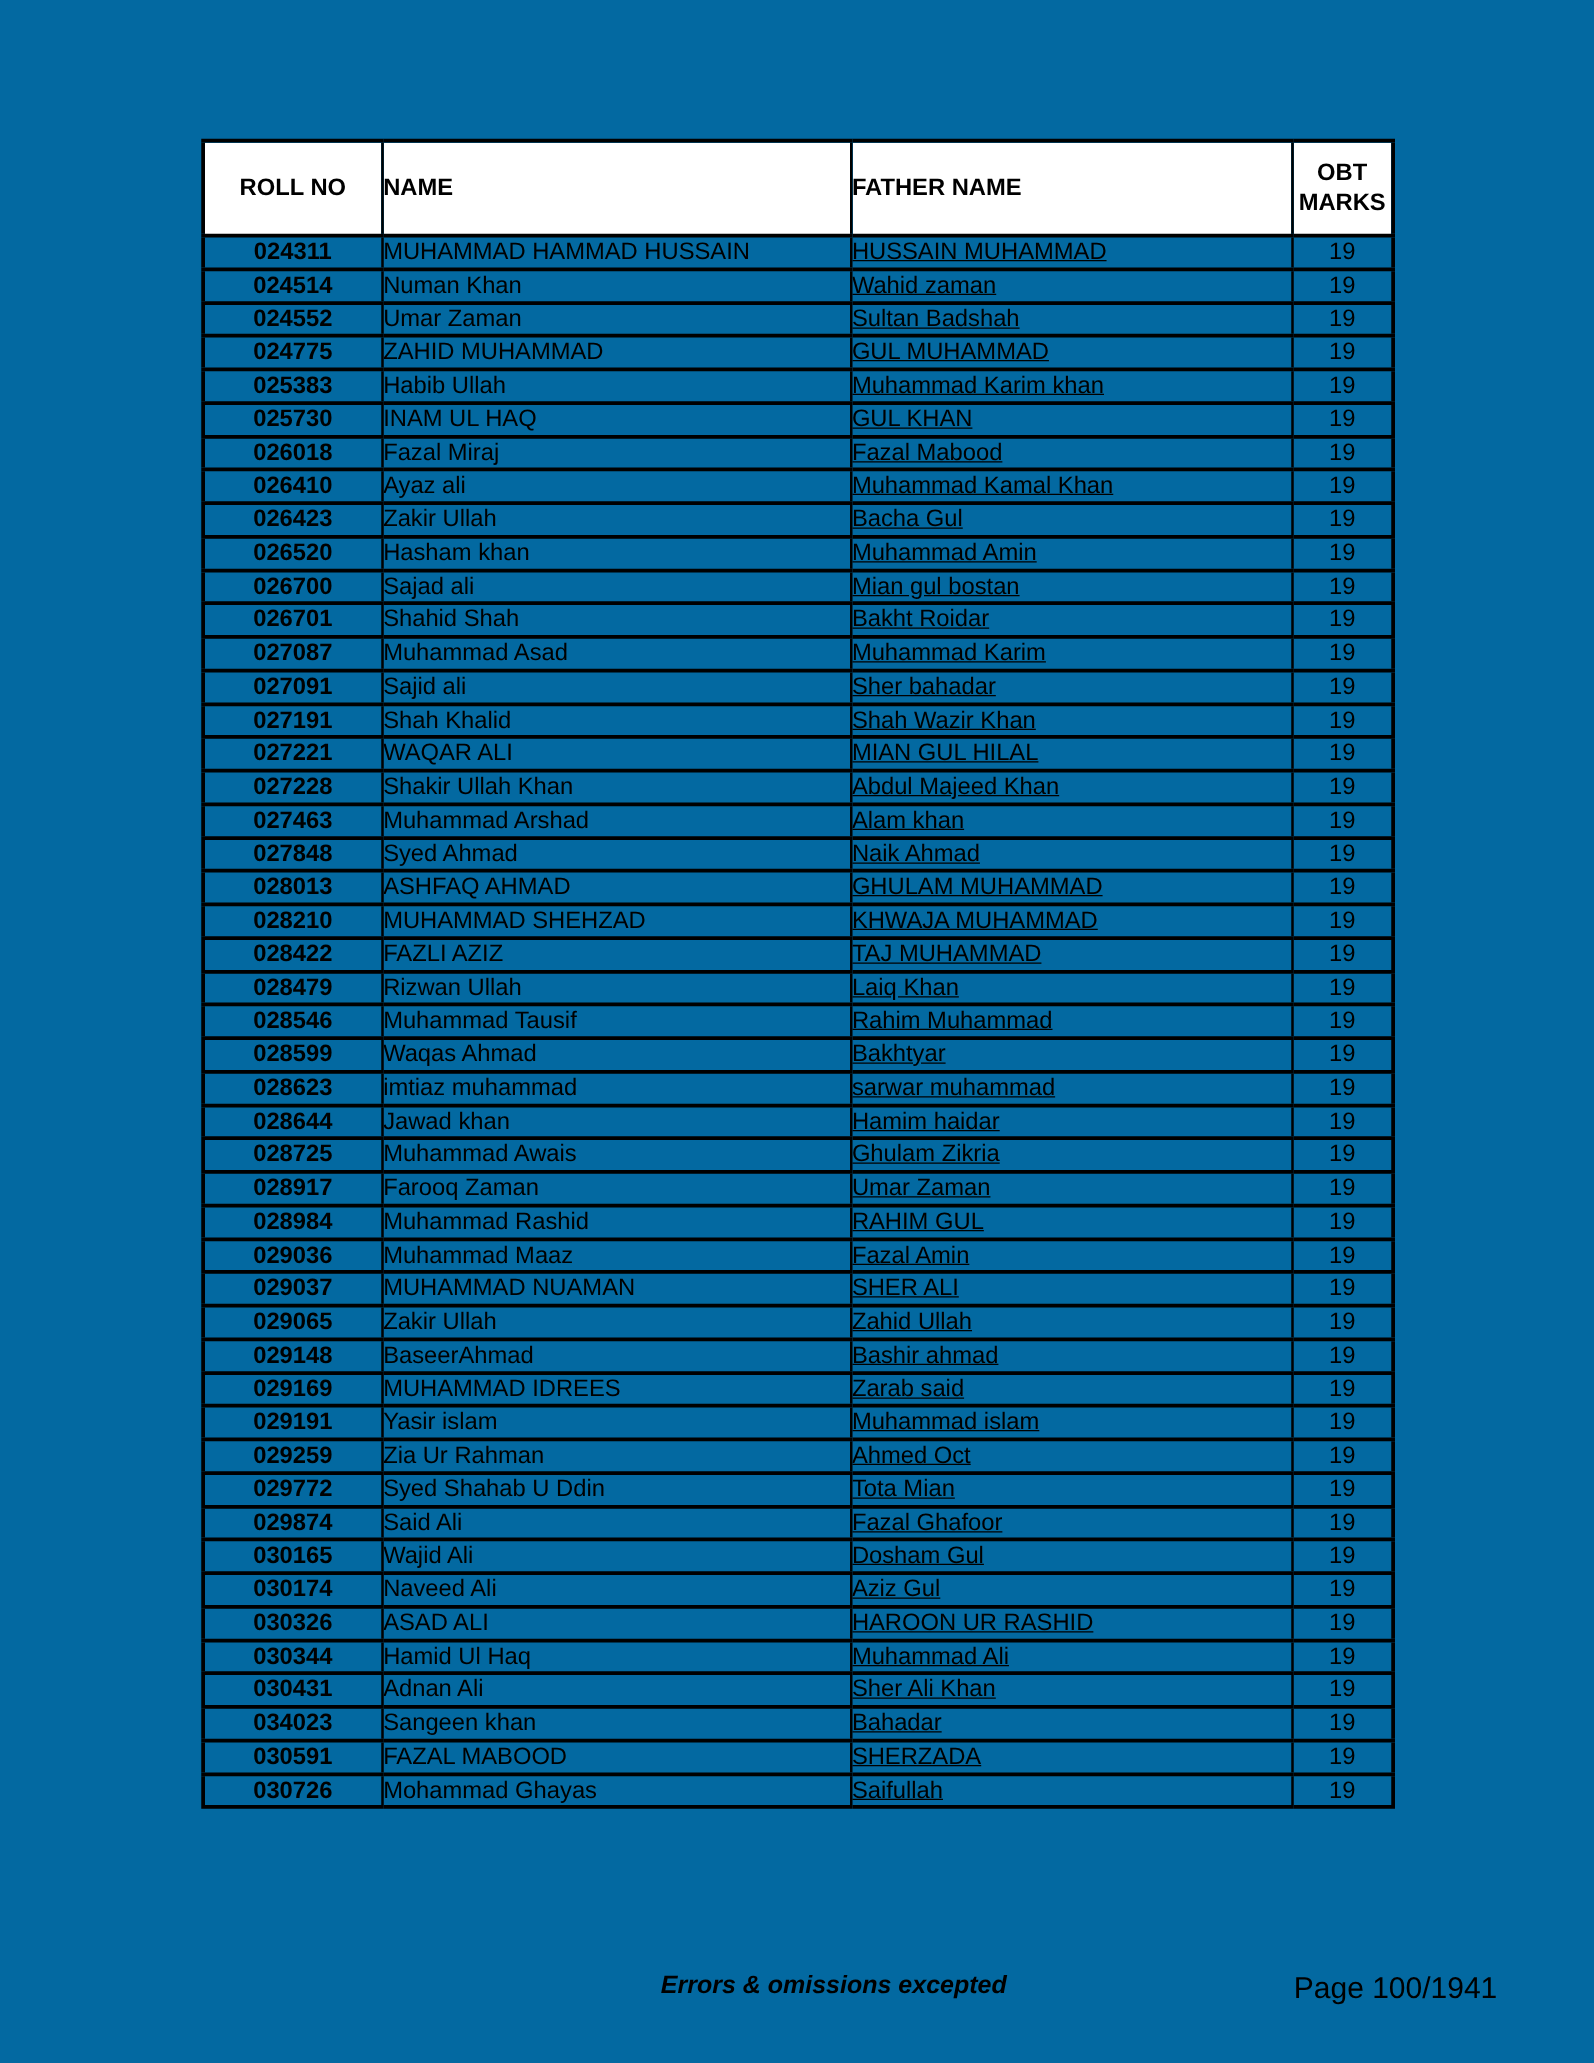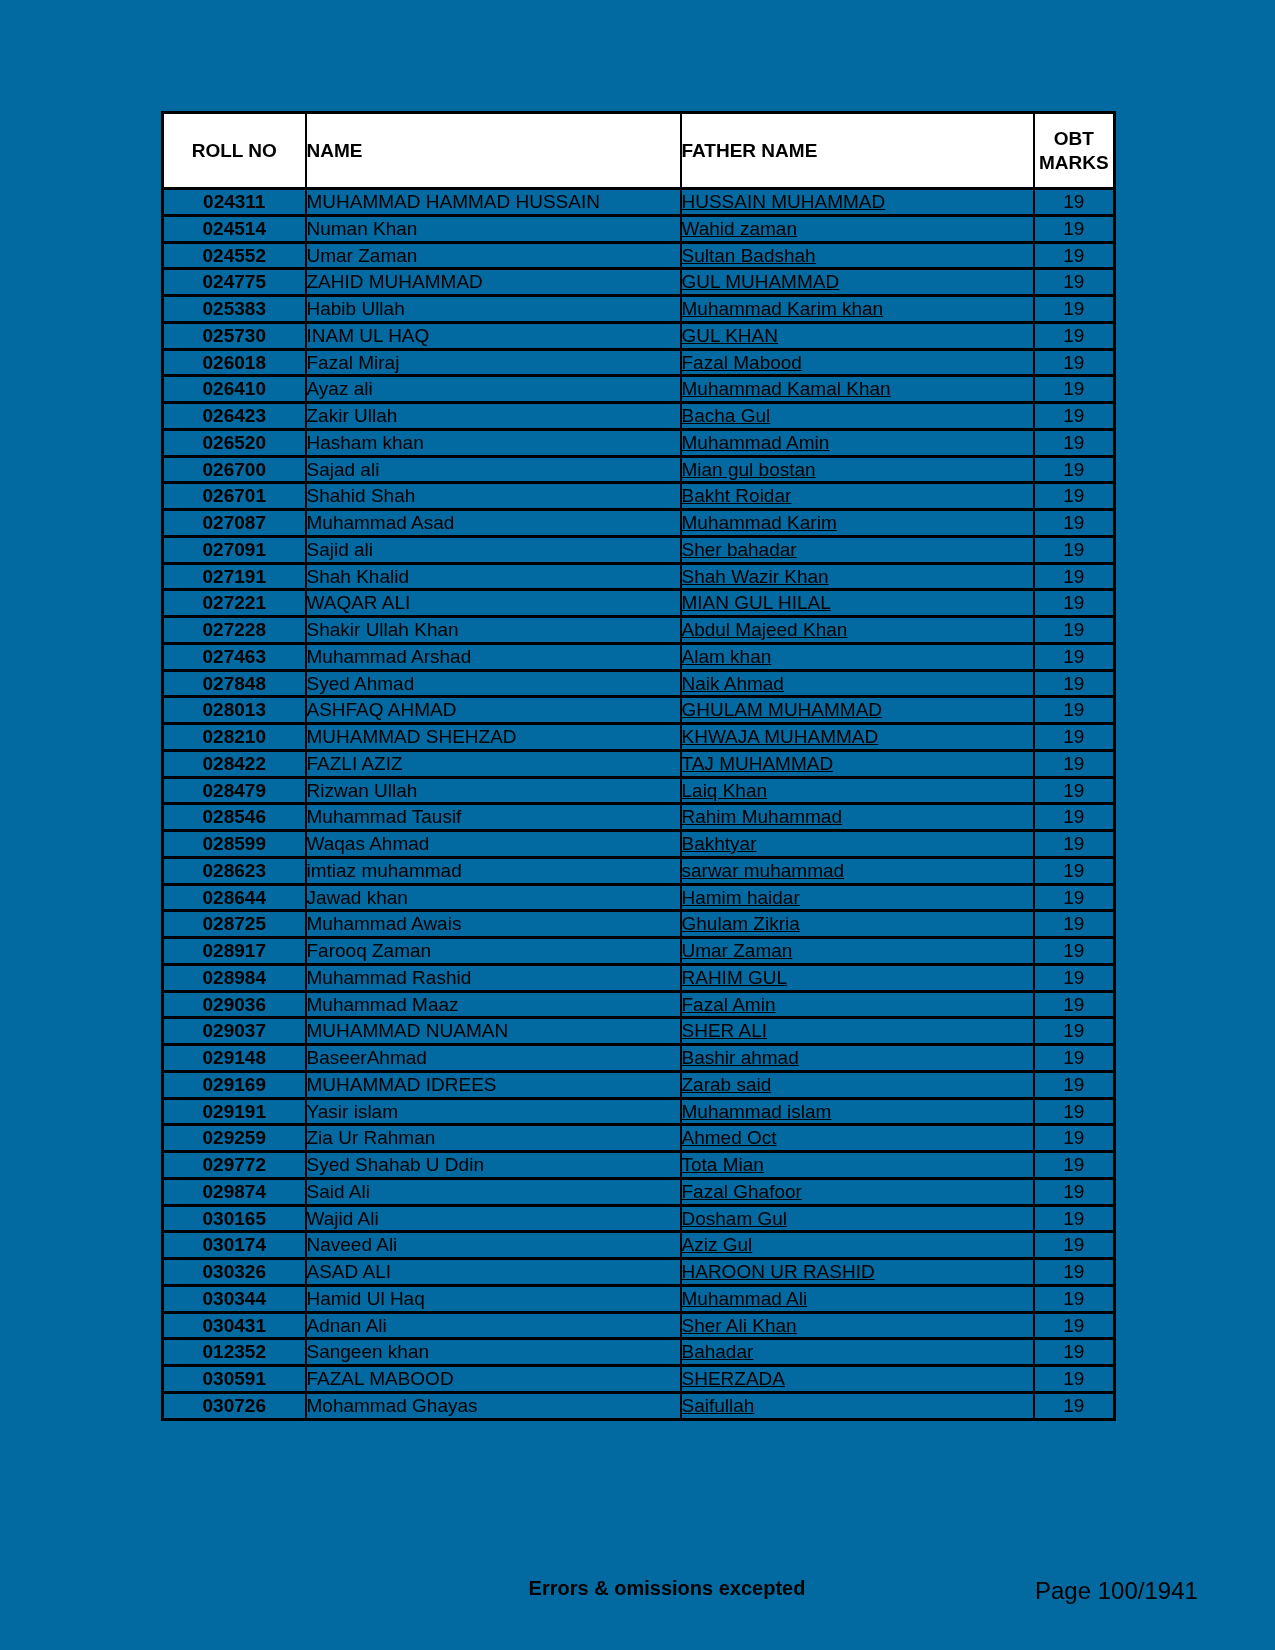--- a/index.html
+++ b/index.html
@@ -59,20 +59,21 @@
   td.marks  { text-align: center; }
 
   .footer-note {
     position: absolute;
     top: 1577px;
     left: 667px;
     transform: translateX(-50%);
     font-size: 20px;
     font-weight: bold;
     white-space: nowrap;
+    font-style: italic;
   }
   .footer-page {
     position: absolute;
     top: 1577px;
     left: 1035px;
     font-size: 24px;
     white-space: nowrap;
   }
 </style>
 </head>
@@ -282,20 +283,26 @@
       <td class="father">Fazal Amin</td>
       <td class="marks">19</td>
     </tr>
         <tr>
       <td class="roll">029037</td>
       <td class="name">MUHAMMAD NUAMAN</td>
       <td class="father">SHER ALI</td>
       <td class="marks">19</td>
     </tr>
         <tr>
+      <td class="roll">029065</td>
+      <td class="name">Zakir Ullah</td>
+      <td class="father">Zahid Ullah</td>
+      <td class="marks">19</td>
+    </tr>
+        <tr>
       <td class="roll">029148</td>
       <td class="name">BaseerAhmad</td>
       <td class="father">Bashir ahmad</td>
       <td class="marks">19</td>
     </tr>
         <tr>
       <td class="roll">029169</td>
       <td class="name">MUHAMMAD IDREES</td>
       <td class="father">Zarab said</td>
       <td class="marks">19</td>
@@ -348,21 +355,21 @@
       <td class="father">Muhammad Ali</td>
       <td class="marks">19</td>
     </tr>
         <tr>
       <td class="roll">030431</td>
       <td class="name">Adnan Ali</td>
       <td class="father">Sher Ali Khan</td>
       <td class="marks">19</td>
     </tr>
         <tr>
-      <td class="roll">012352</td>
+      <td class="roll">034023</td>
       <td class="name">Sangeen khan</td>
       <td class="father">Bahadar</td>
       <td class="marks">19</td>
     </tr>
         <tr>
       <td class="roll">030591</td>
       <td class="name">FAZAL MABOOD</td>
       <td class="father">SHERZADA</td>
       <td class="marks">19</td>
     </tr>

